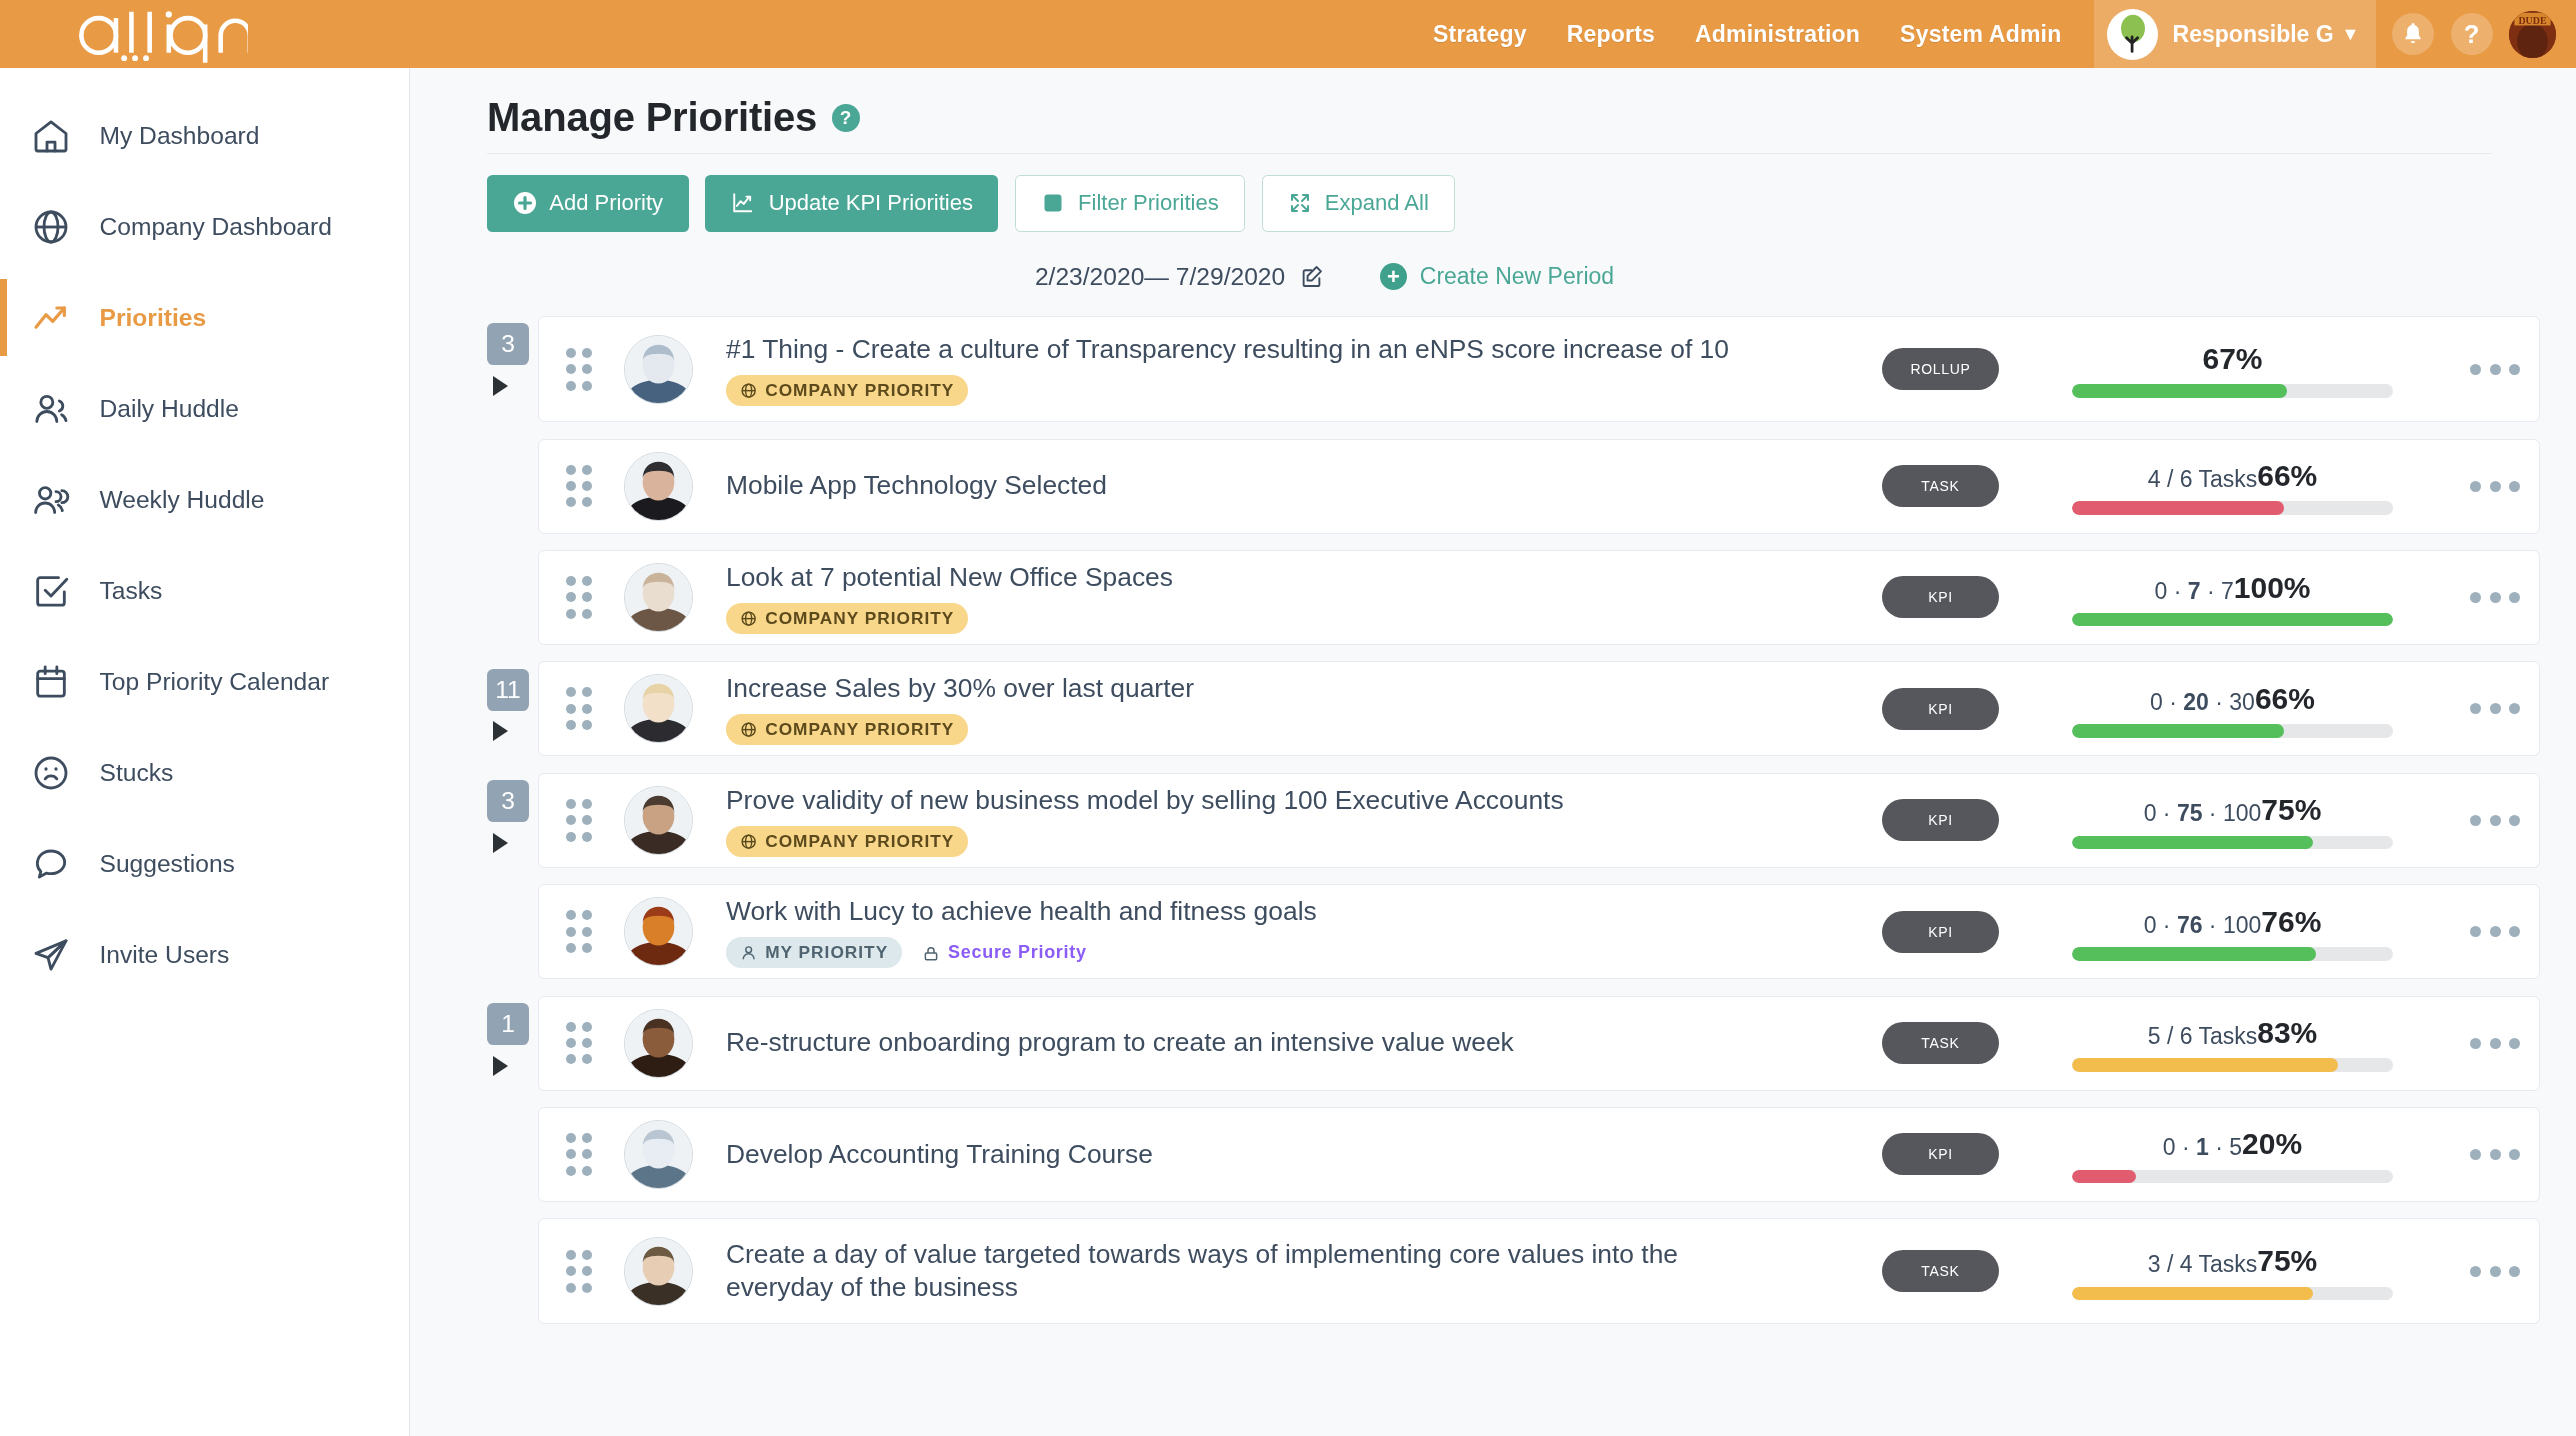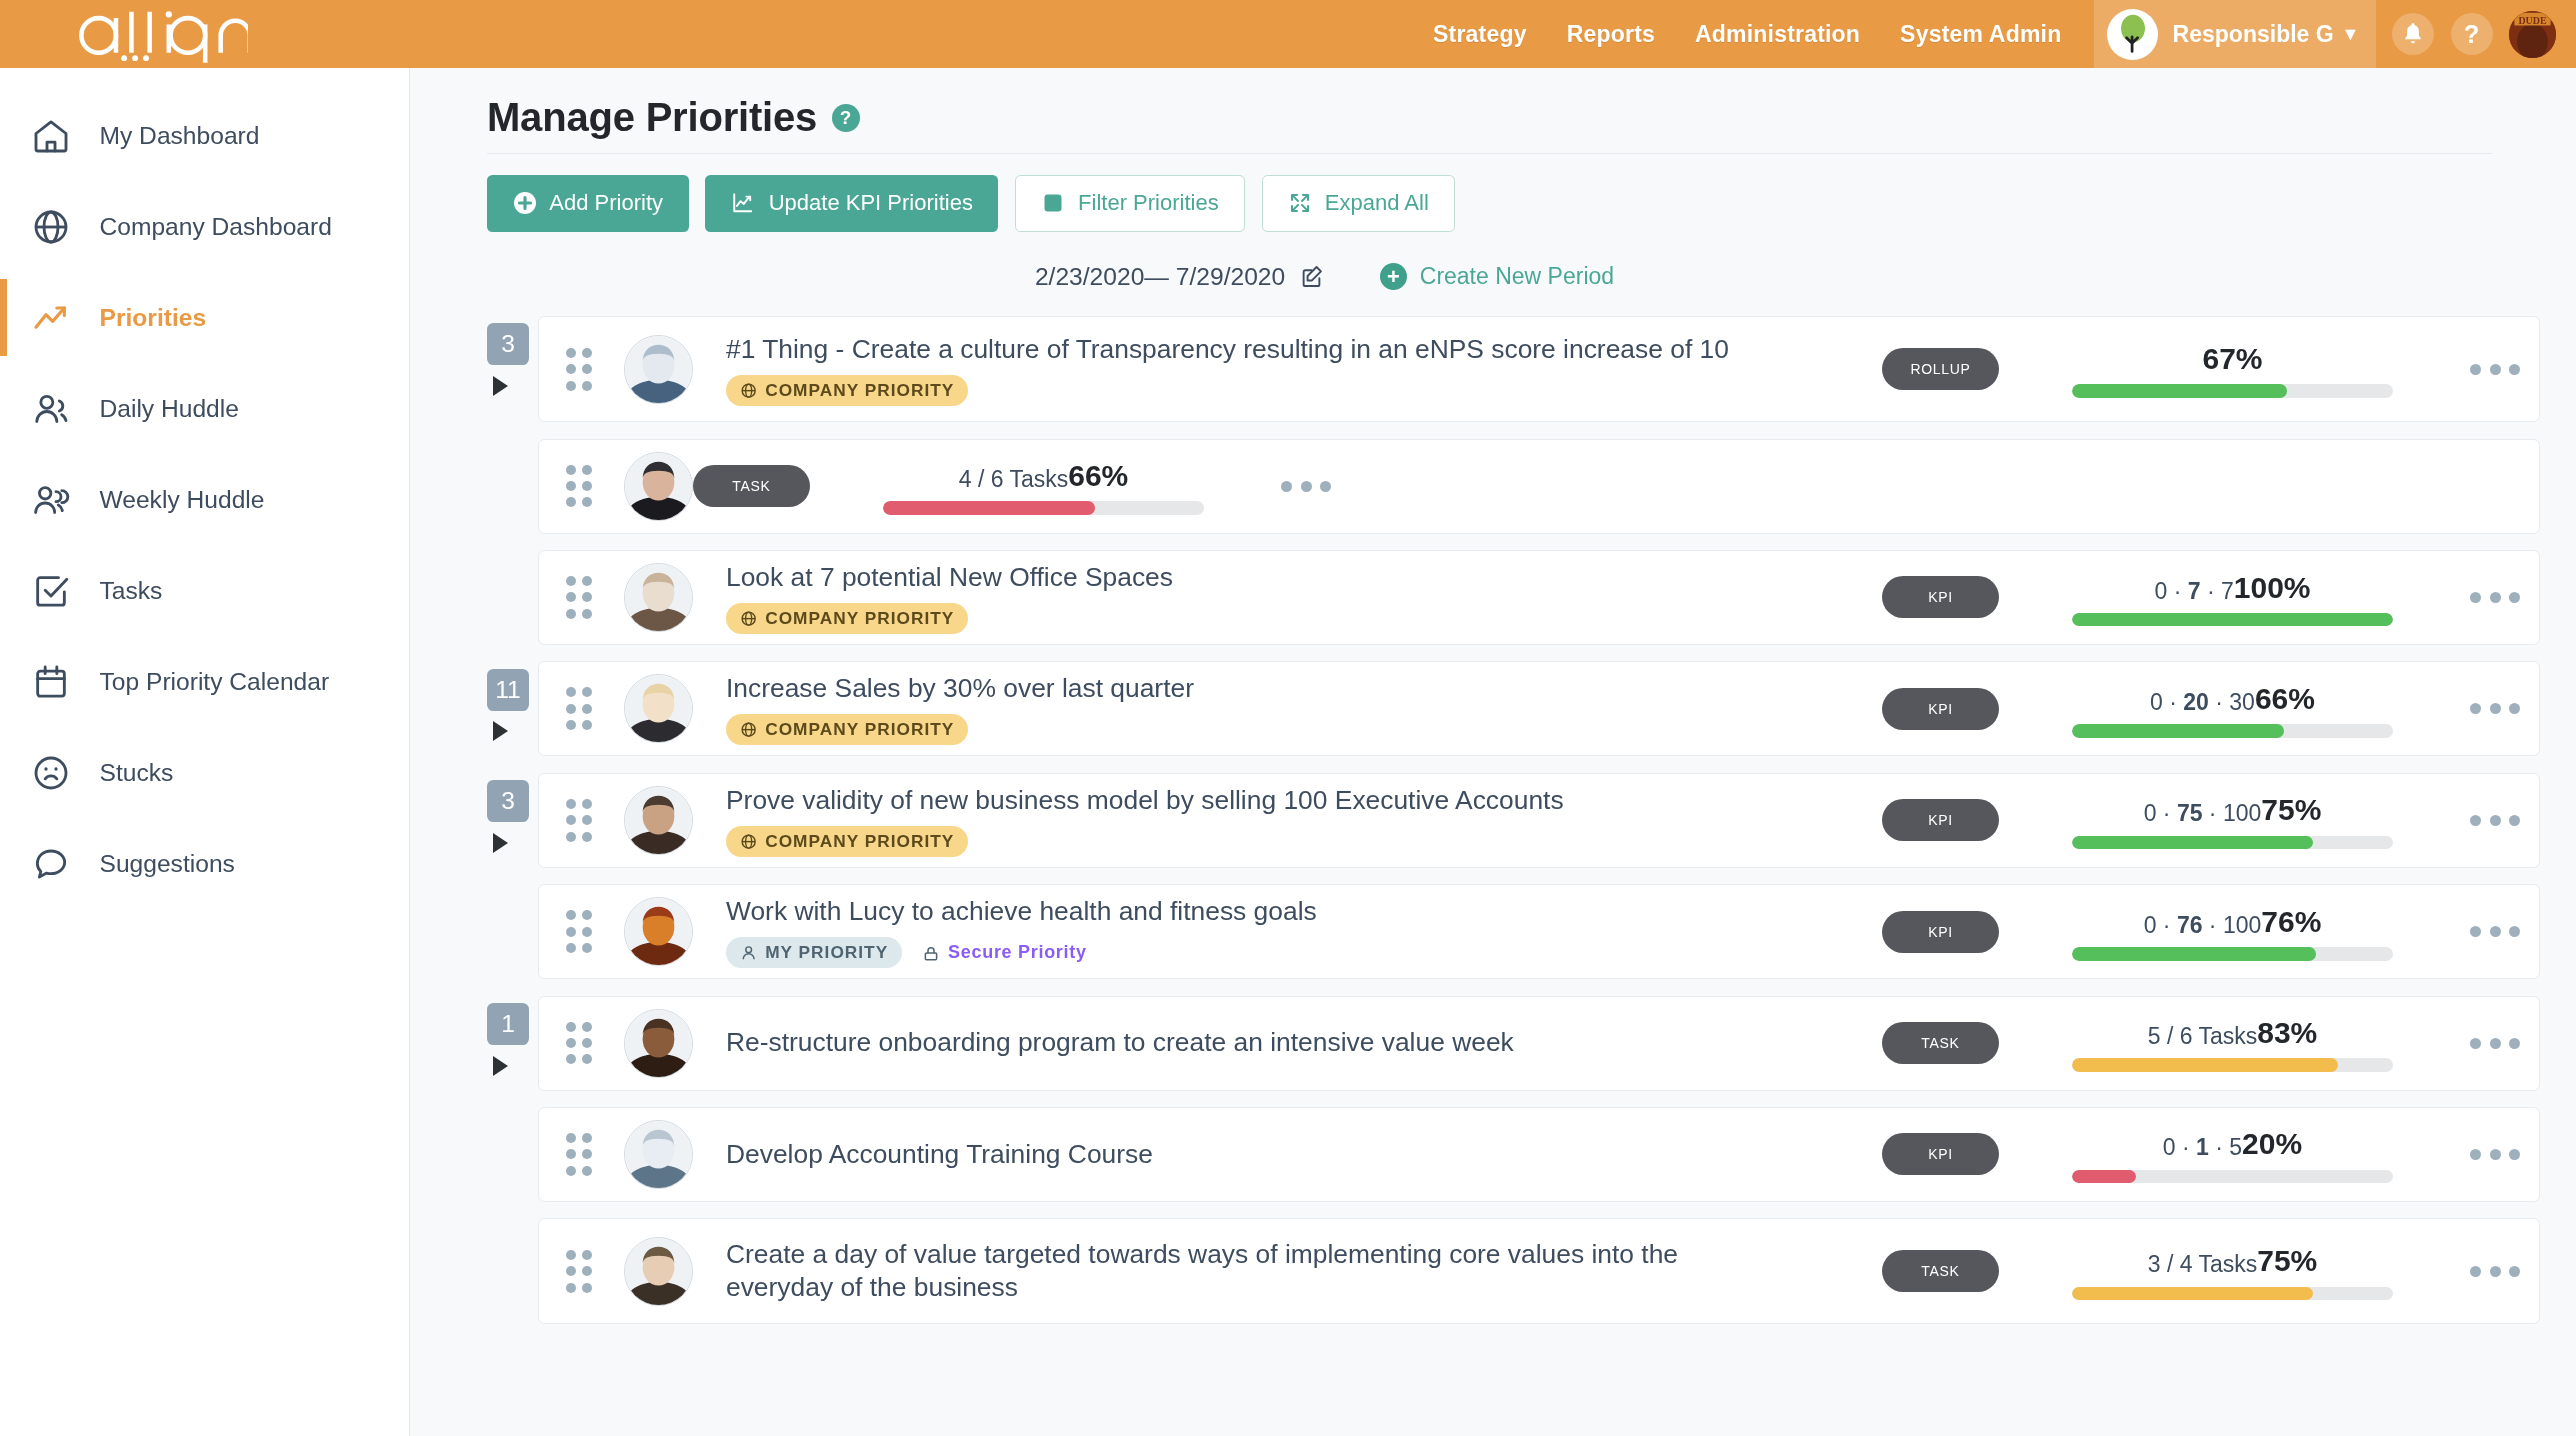--- a/index.html
+++ b/index.html
@@ -431,20 +431,29 @@
 
   <div class="side-item">
     <span class="s-ico">
       <svg width="40" height="40" viewBox="0 0 24 24" fill="none" stroke="currentColor" stroke-width="1.7" stroke-linejoin="round">
         <path d="M12 4.2c4.6 0 8.2 3 8.2 6.8s-3.6 6.8-8.2 6.8a10 10 0 0 1-2.6-.33L5 19.8l.9-3.3a6.4 6.4 0 0 1-2.1-4.6C3.8 7.2 7.4 4.2 12 4.2z"></path>
       </svg>
     </span>
     <span class="s-label">Suggestions</span>
   </div>
 
+  <div class="side-item">
+    <span class="s-ico">
+      <svg width="40" height="40" viewBox="0 0 24 24" fill="none" stroke="currentColor" stroke-width="1.7" stroke-linejoin="round">
+        <path d="M21 3.5 3 11l7.2 2.6L21 3.5z"></path>
+        <path d="M21 3.5 10.2 13.6 12 20.5 21 3.5z"></path>
+      </svg>
+    </span>
+    <span class="s-label">Invite Users</span>
+  </div>
 </div>
 
 <div class="main">
 
   <div class="page-head">
     <div class="page-title-row">
       <div class="page-title">Manage Priorities</div>
       <div class="help-dot">?</div>
     </div>
     <div class="title-rule"></div>
@@ -573,20 +582,24 @@
             <i></i>
       </div>
       <div class="avatar">
             <svg class="av-img" viewBox="0 0 76 76">
     <rect width="76" height="76" fill="#eef2f5"></rect>
     <path d="M0 76c0-17 17-26 38-26s38 9 38 26z" fill="#1b1b1f"></path>
     <ellipse cx="38" cy="33" rx="18" ry="21" fill="#d9b39b"></ellipse>
     <path d="M20 30c0-13 8-20 18-20s18 7 18 20c0-7-6-10-18-10s-18 3-18 10z" fill="#2f2f33"></path>
   </svg>
           </div>
+      <div class="content">
+        <div class="p-title">Mobile App Technology Selected</div>
+
+      </div>
       <div class="type-badge">TASK</div>
       <div class="metric">
     <div class="metric-top">
               <span class="metric-label">4 / 6 Tasks</span>
       <span class="metric-pct">66%</span>
     </div>
     <div class="bar">
       <i style="width:66%;background:#e05c6e"></i>
     </div>
   </div>

